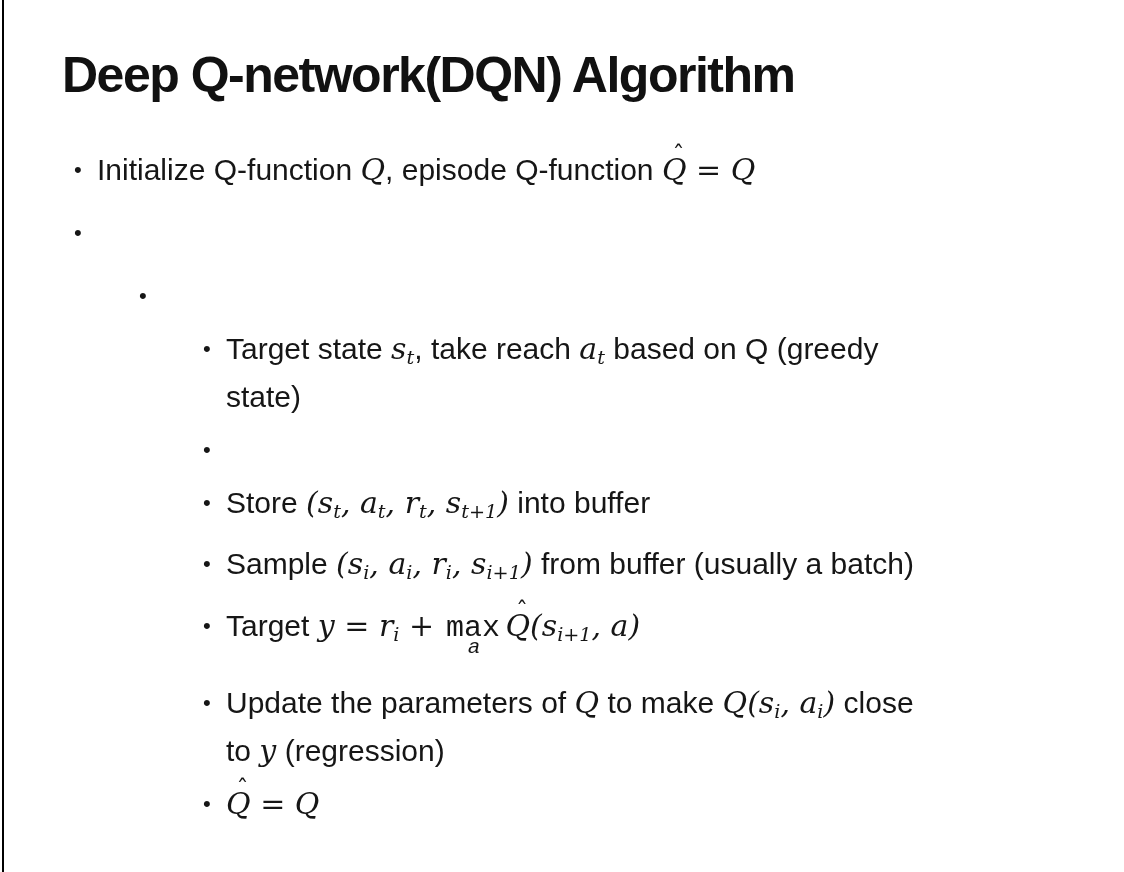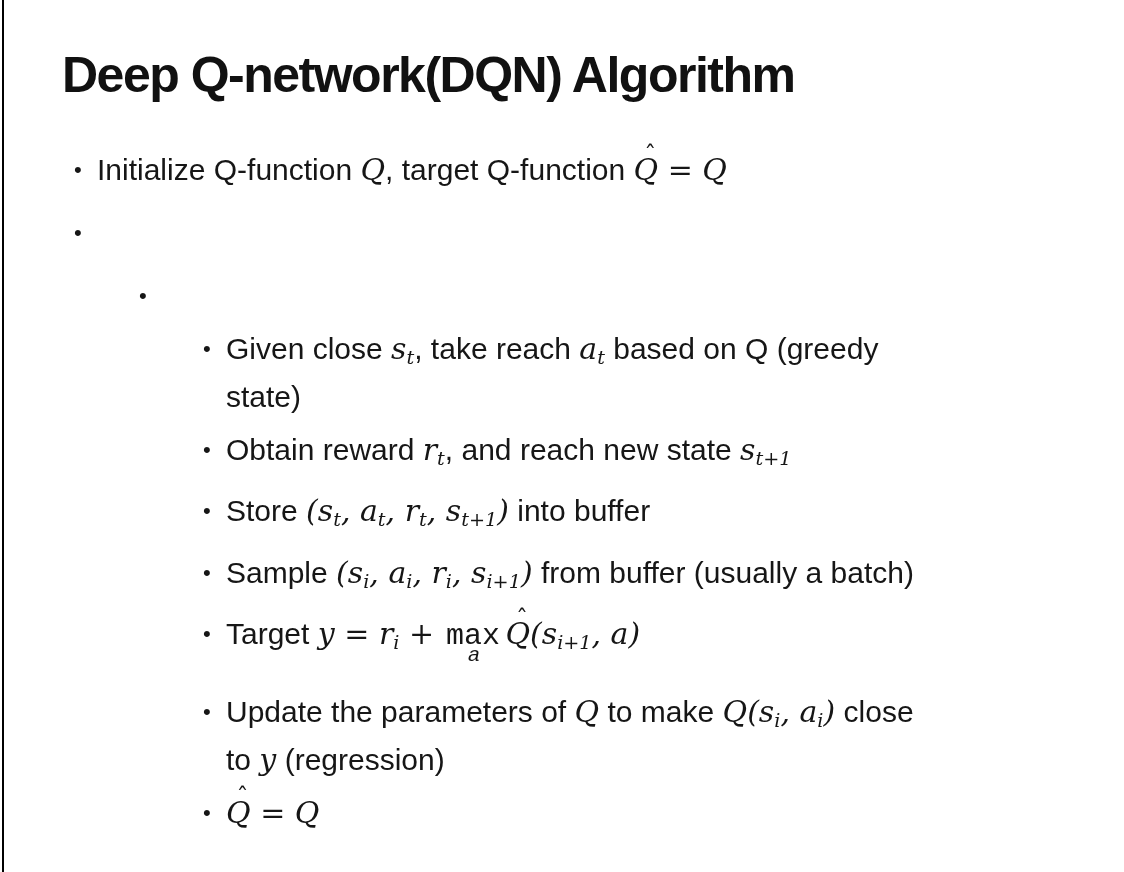--- a/index.html
+++ b/index.html
@@ -63,24 +63,24 @@
     font-style:italic; font-size:0.70em; line-height:1;
   }
 </style>
 </head>
 <body>
 
 <div class="slide">
   <div class="edge-line"></div>
   <div class="title">Deep Q-network(DQN) Algorithm</div>
   <div class="content-area" id="bullet-list">
-      <div class="line level-1"><span class="bullet">•</span><span class="content"><span class="t">Initialize Q-function </span><span class="m">Q</span><span class="t">, target Q-function </span><span class="m mhat"><span class="hatglyph">ˆ</span><span>Q</span></span><span class="m"> = Q</span></span></div>
+      <div class="line level-1"><span class="bullet">•</span><span class="content"><span class="t">Initialize Q-function </span><span class="m">Q</span><span class="t">, episode Q-function </span><span class="m mhat"><span class="hatglyph">ˆ</span><span>Q</span></span><span class="m"> = Q</span></span></div>
       <div class="line level-1"><span class="bullet">•</span></div>
       <div class="line level-2"><span class="bullet">•</span></div>
-      <div class="line level-3"><span class="bullet">•</span><span class="content"><span class="t">Given close </span><span class="m"><span>s</span><span class="sub">t</span></span><span class="t">, take reach </span><span class="m"><span>a</span><span class="sub">t</span></span><span class="t"> based on Q (greedy</span><br><span class="t">state)</span></span></div>
-      <div class="line level-3"><span class="bullet">•</span><span class="content"><span class="t">Obtain reward </span><span class="m"><span>r</span><span class="sub">t</span></span><span class="t">, and reach new state </span><span class="m"><span>s</span><span class="sub">t+1</span></span></span></div>
+      <div class="line level-3"><span class="bullet">•</span><span class="content"><span class="t">Target state </span><span class="m"><span>s</span><span class="sub">t</span></span><span class="t">, take reach </span><span class="m"><span>a</span><span class="sub">t</span></span><span class="t"> based on Q (greedy</span><br><span class="t">state)</span></span></div>
+      <div class="line level-3"><span class="bullet">•</span></div>
       <div class="line level-3"><span class="bullet">•</span><span class="content"><span class="t">Store </span><span class="m">(</span><span class="m"><span>s</span><span class="sub">t</span></span><span class="m">, </span><span class="m"><span>a</span><span class="sub">t</span></span><span class="m">, </span><span class="m"><span>r</span><span class="sub">t</span></span><span class="m">, </span><span class="m"><span>s</span><span class="sub">t+1</span></span><span class="m">)</span><span class="t"> into buffer</span></span></div>
       <div class="line level-3"><span class="bullet">•</span><span class="content"><span class="t">Sample </span><span class="m">(</span><span class="m"><span>s</span><span class="sub">i</span></span><span class="m">, </span><span class="m"><span>a</span><span class="sub">i</span></span><span class="m">, </span><span class="m"><span>r</span><span class="sub">i</span></span><span class="m">, </span><span class="m"><span>s</span><span class="sub">i+1</span></span><span class="m">)</span><span class="t"> from buffer (usually a batch)</span></span></div>
       <div class="line level-3 has-underop"><span class="bullet">•</span><span class="content"><span class="t">Target </span><span class="m">y</span><span class="m"> = </span><span class="m"><span>r</span><span class="sub">i</span></span><span class="m"> + </span><span class="underop"><span class="op">max</span><span class="under">a</span></span><span class="m mhat"><span class="hatglyph">ˆ</span><span>Q</span></span><span class="m">(</span><span class="m"><span>s</span><span class="sub">i+1</span></span><span class="m">, a)</span></span></div>
       <div class="line level-3"><span class="bullet">•</span><span class="content"><span class="t">Update the parameters of </span><span class="m">Q</span><span class="t"> to make </span><span class="m">Q(</span><span class="m"><span>s</span><span class="sub">i</span></span><span class="m">, </span><span class="m"><span>a</span><span class="sub">i</span></span><span class="m">)</span><span class="t"> close</span><br><span class="t">to </span><span class="m">y</span><span class="t"> (regression)</span></span></div>
       <div class="line level-3"><span class="bullet">•</span><span class="content"><span class="m mhat"><span class="hatglyph">ˆ</span><span>Q</span></span><span class="m"> = Q</span></span></div>
     </div>
 </div>
 
 </body></html>

